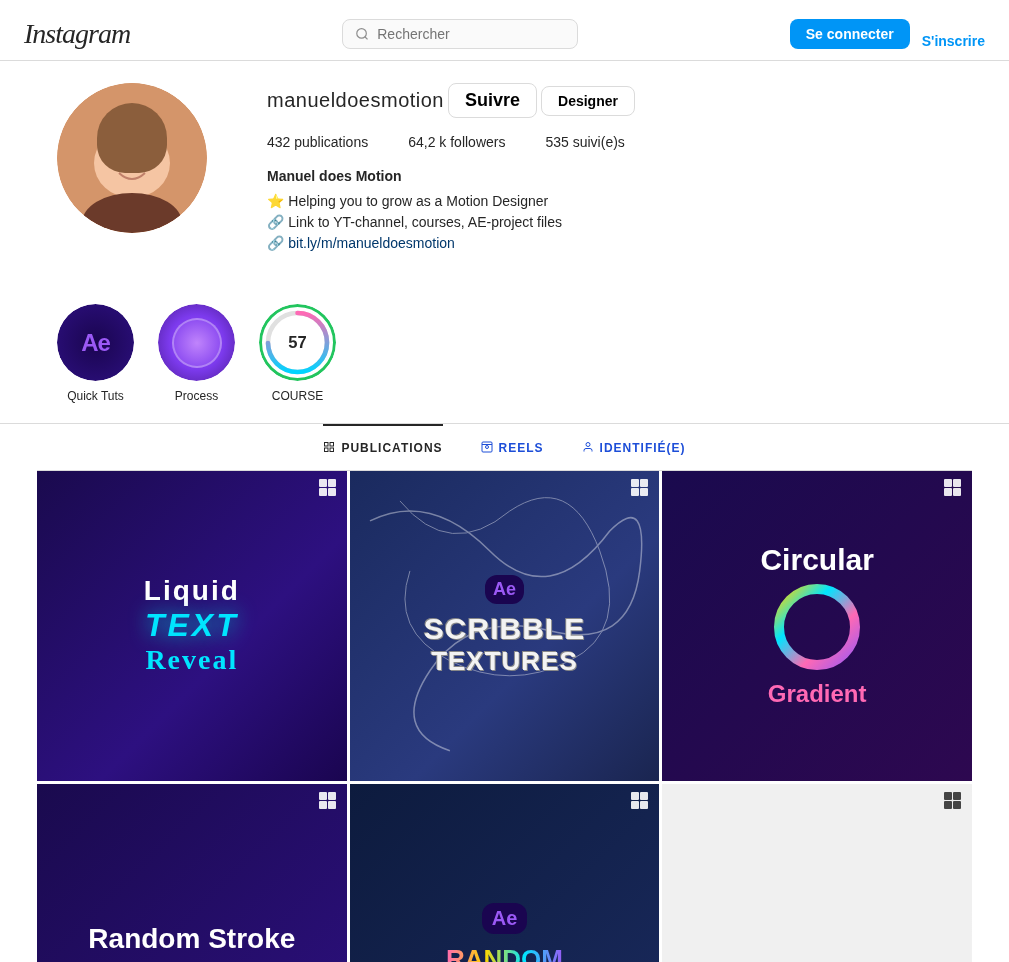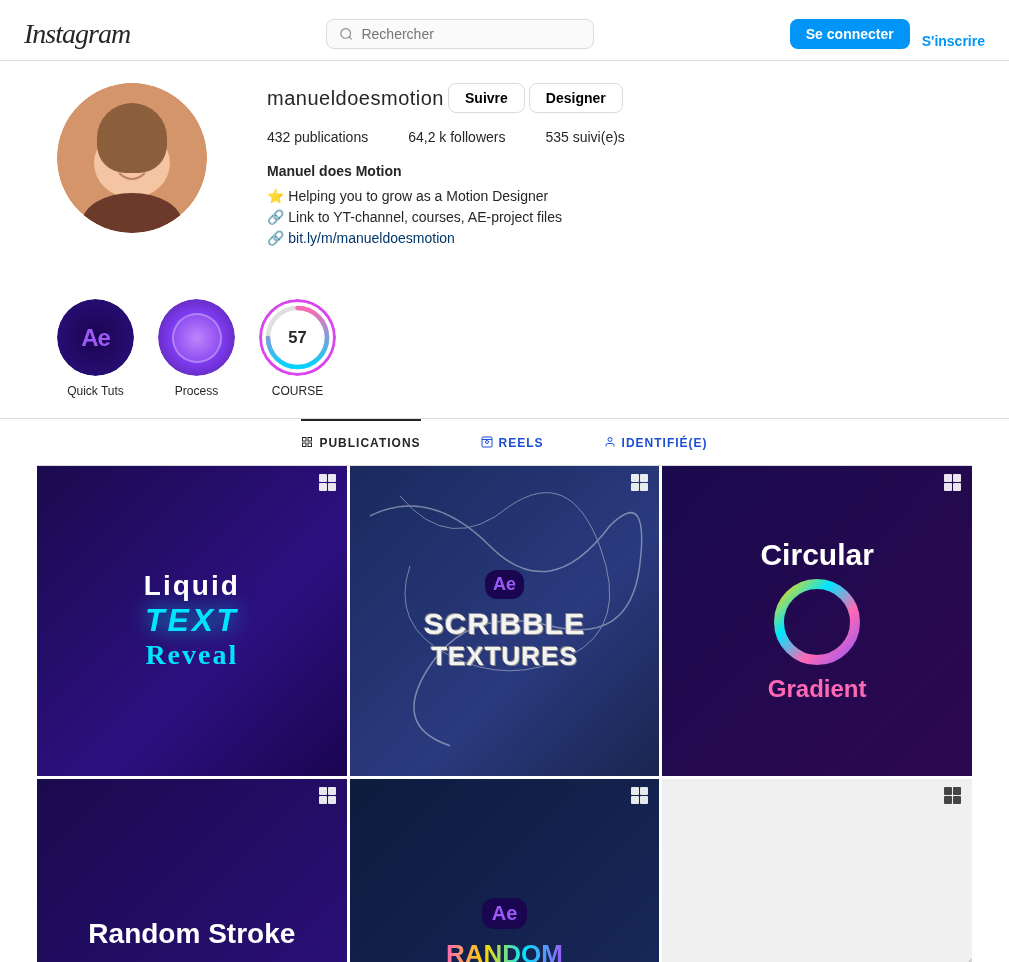--- a/index.html
+++ b/index.html
@@ -25,21 +25,21 @@
       font-style: italic;
       font-family: Georgia, serif;
     }
     .search-bar {
       display: flex;
       align-items: center;
       background: #fafafa;
       border: 1px solid #dbdbdb;
       border-radius: 8px;
       padding: 6px 12px;
-      width: 268px;
+      width: 236px;
       gap: 8px;
     }
     .search-bar input {
       border: none;
       background: transparent;
       outline: none;
       font-size: 14px;
       color: #8e8e8e;
       width: 100%;
     }
@@ -106,21 +106,21 @@
     .username {
       font-size: 20px;
       font-weight: 300;
       letter-spacing: 0.5px;
     }
     .btn-follow {
       background: #fff;
       border: 1px solid #dbdbdb;
       border-radius: 8px;
       padding: 6px 16px;
-      font-size: 14px;
+      font-size: 18px;
       font-weight: 600;
       cursor: pointer;
     }
     .btn-contact {
       background: #fff;
       border: 1px solid #dbdbdb;
       border-radius: 8px;
       padding: 6px 16px;
       font-size: 14px;
       font-weight: 600;
@@ -175,42 +175,42 @@
     .story-process-inner {
       width: 50px; height: 50px;
       border-radius: 50%;
       background: radial-gradient(circle, #c084fc 0%, #7c3aed 100%);
       border: 2px solid rgba(255,255,255,0.3);
     }
     .story-course {
       width: 77px; height: 77px;
       border-radius: 50%;
       background: #fff;
-      border: 3px solid #d946ef;
+      border: 3px solid #22c55e;
       display: flex; align-items: center; justify-content: center;
       position: relative;
     }
     .story-label {
       font-size: 12px; color: #262626; text-align: center;
     }
 
     
     .section-divider {
       border: none;
       border-top: 1px solid #dbdbdb;
       margin: 10px 0 0;
     }
 
     
     .tabs-section {
       max-width: 935px;
       margin: 0 auto;
       display: flex;
       justify-content: center;
-      gap: 60px;
+      gap: 38px;
       border-bottom: 1px solid #dbdbdb;
     }
     .tab-item {
       display: flex;
       align-items: center;
       gap: 6px;
       padding: 14px 0;
       font-size: 12px;
       font-weight: 600;
       letter-spacing: 1px;

